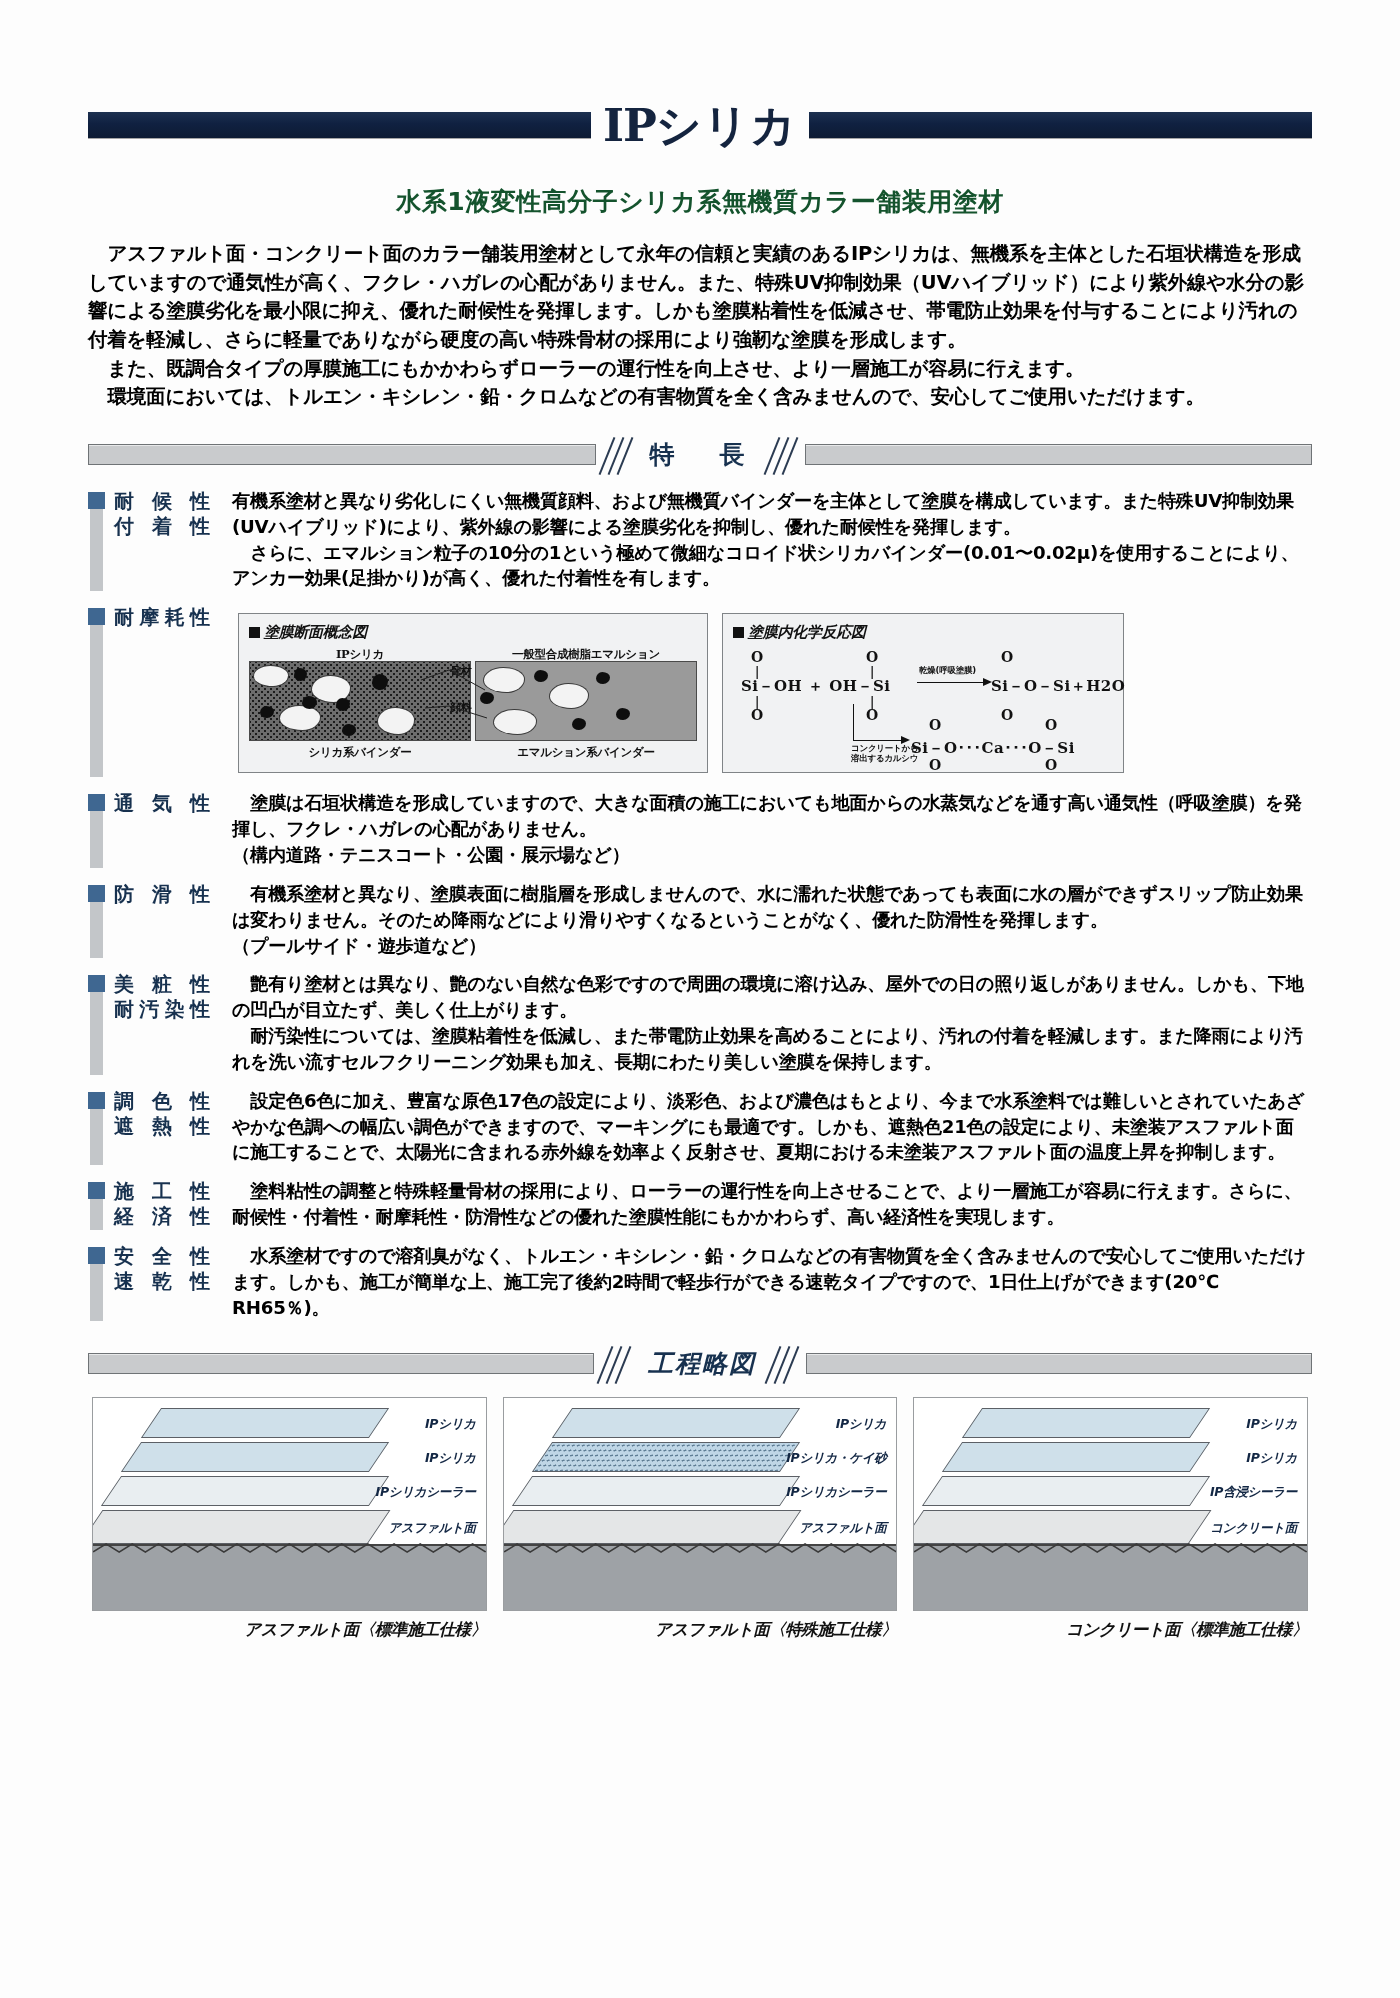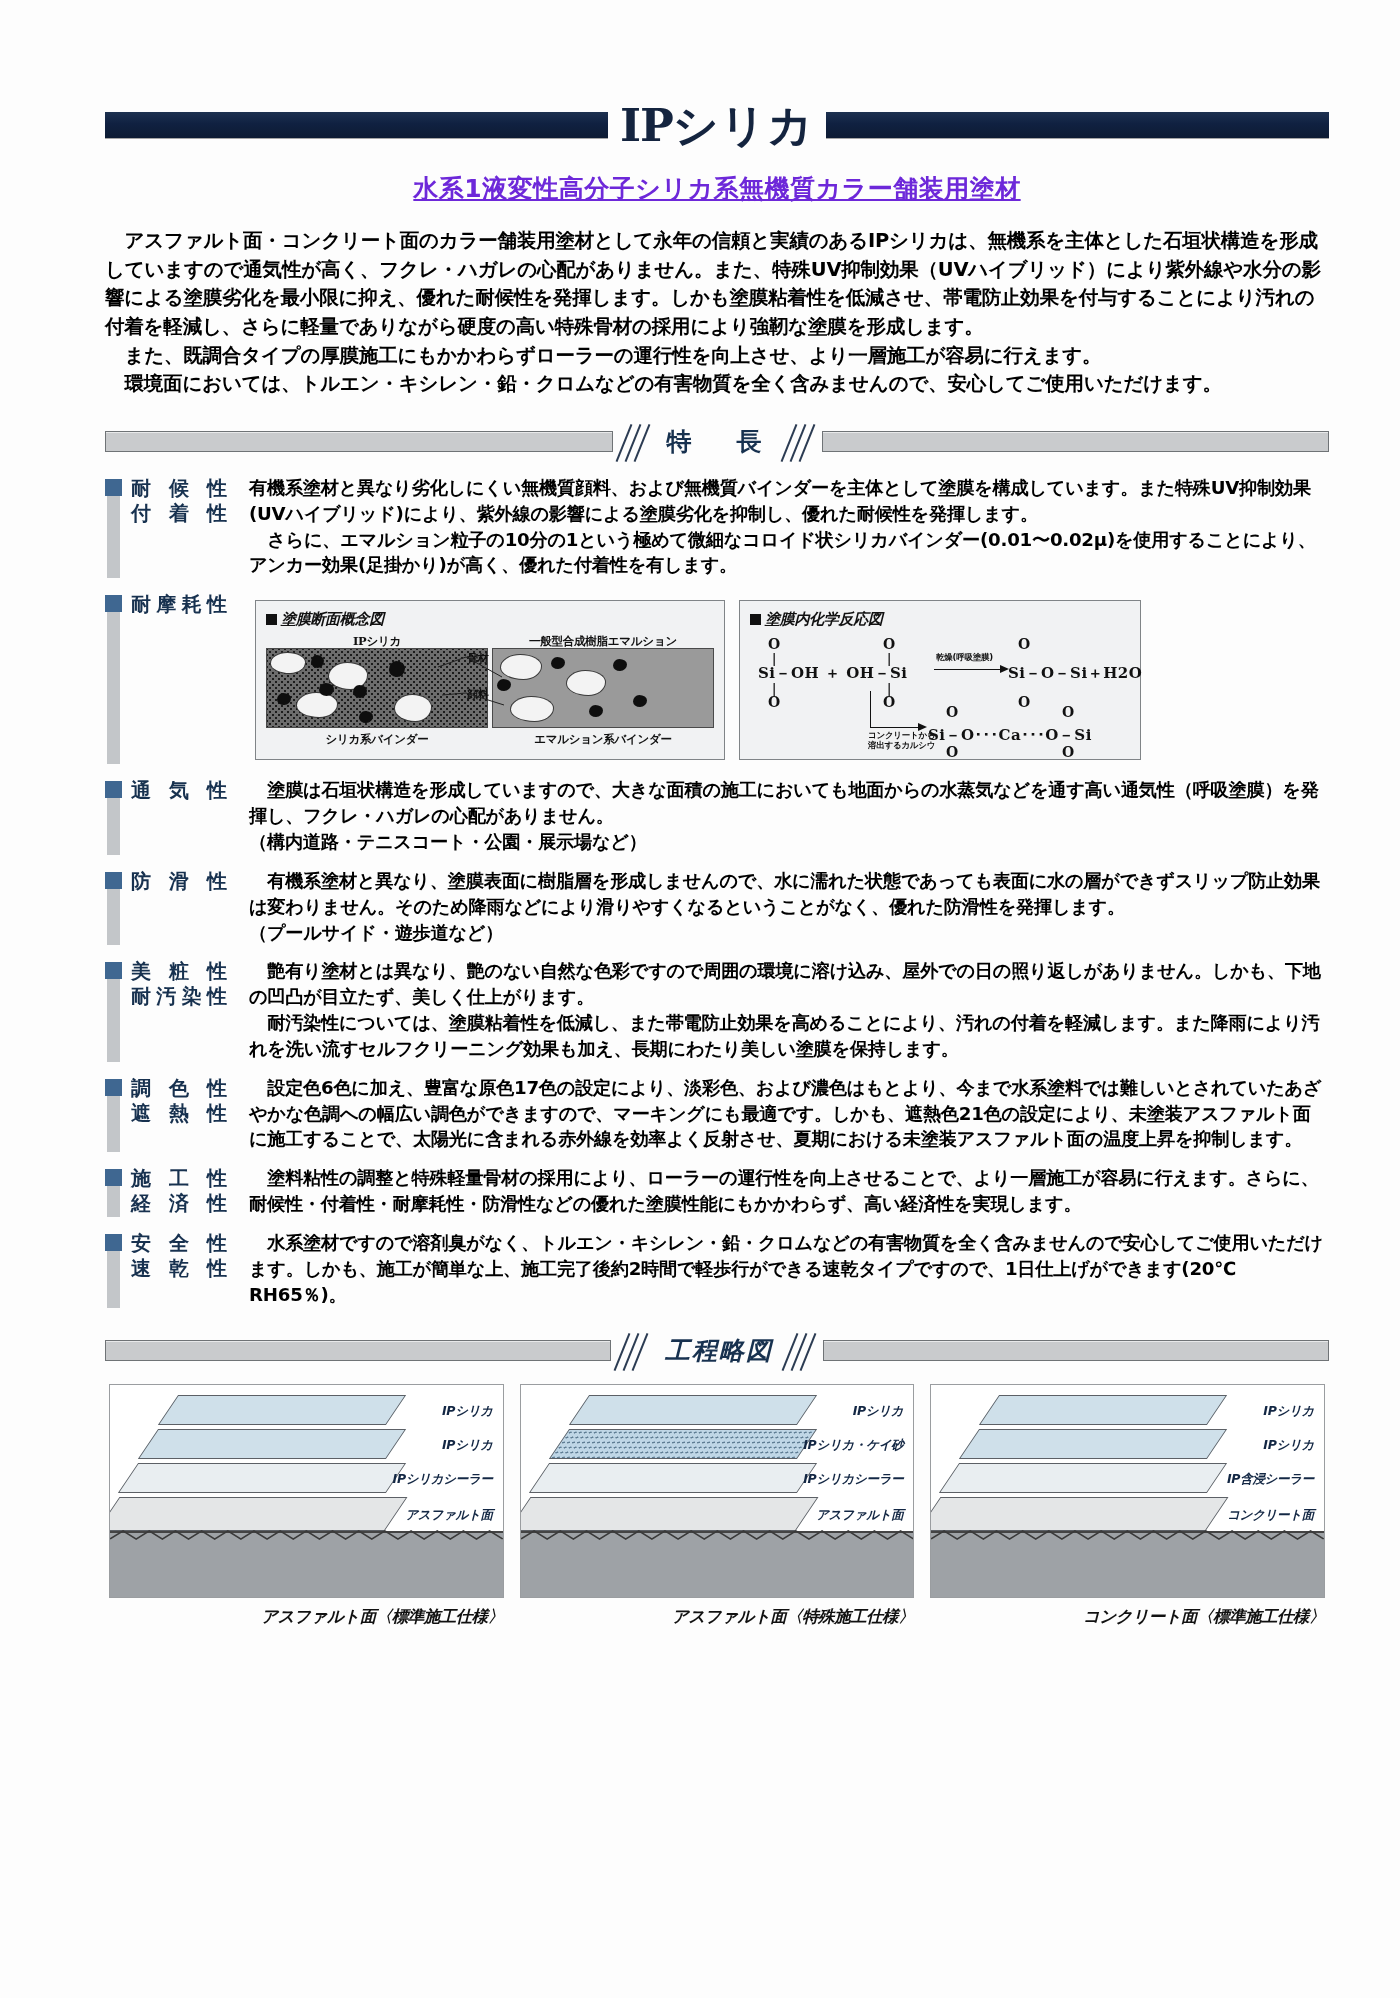--- a/index.html
+++ b/index.html
@@ -17,21 +17,21 @@
   }
   .page {
     position: absolute;
     left: 0; top: 0;
     width: 1400px;
     height: 1998px;
     background: #fdfdfd;
   }
   .inner {
     position: absolute;
-    left: 105px;
+    left: 88px;
     top: 0;
     width: 1224px;
   }
 
   
   .masthead {
     position: relative;
     height: 74px;
     margin-top: 88px;
     display: flex;
@@ -61,24 +61,23 @@
     font-family: "DejaVu Serif", "Liberation Serif", serif;
     font-weight: 700;
     letter-spacing: -1px;
   }
 
   .subtitle {
     text-align: center;
     font-size: 25px;
     font-weight: 700;
     letter-spacing: 0.5px;
-    color: #6d28d9;
-    margin-top: 10px;
+    color: #14532d;
+    margin-top: 23px;
     font-family: "DejaVu Sans", "Liberation Sans", sans-serif;
-    text-decoration: underline;
   }
 
   
   .intro {
     margin-top: 22px;
     font-size: 19.5px;
     line-height: 1.47;
     letter-spacing: -0.2px;
     color: #000;
     font-weight: 600;

